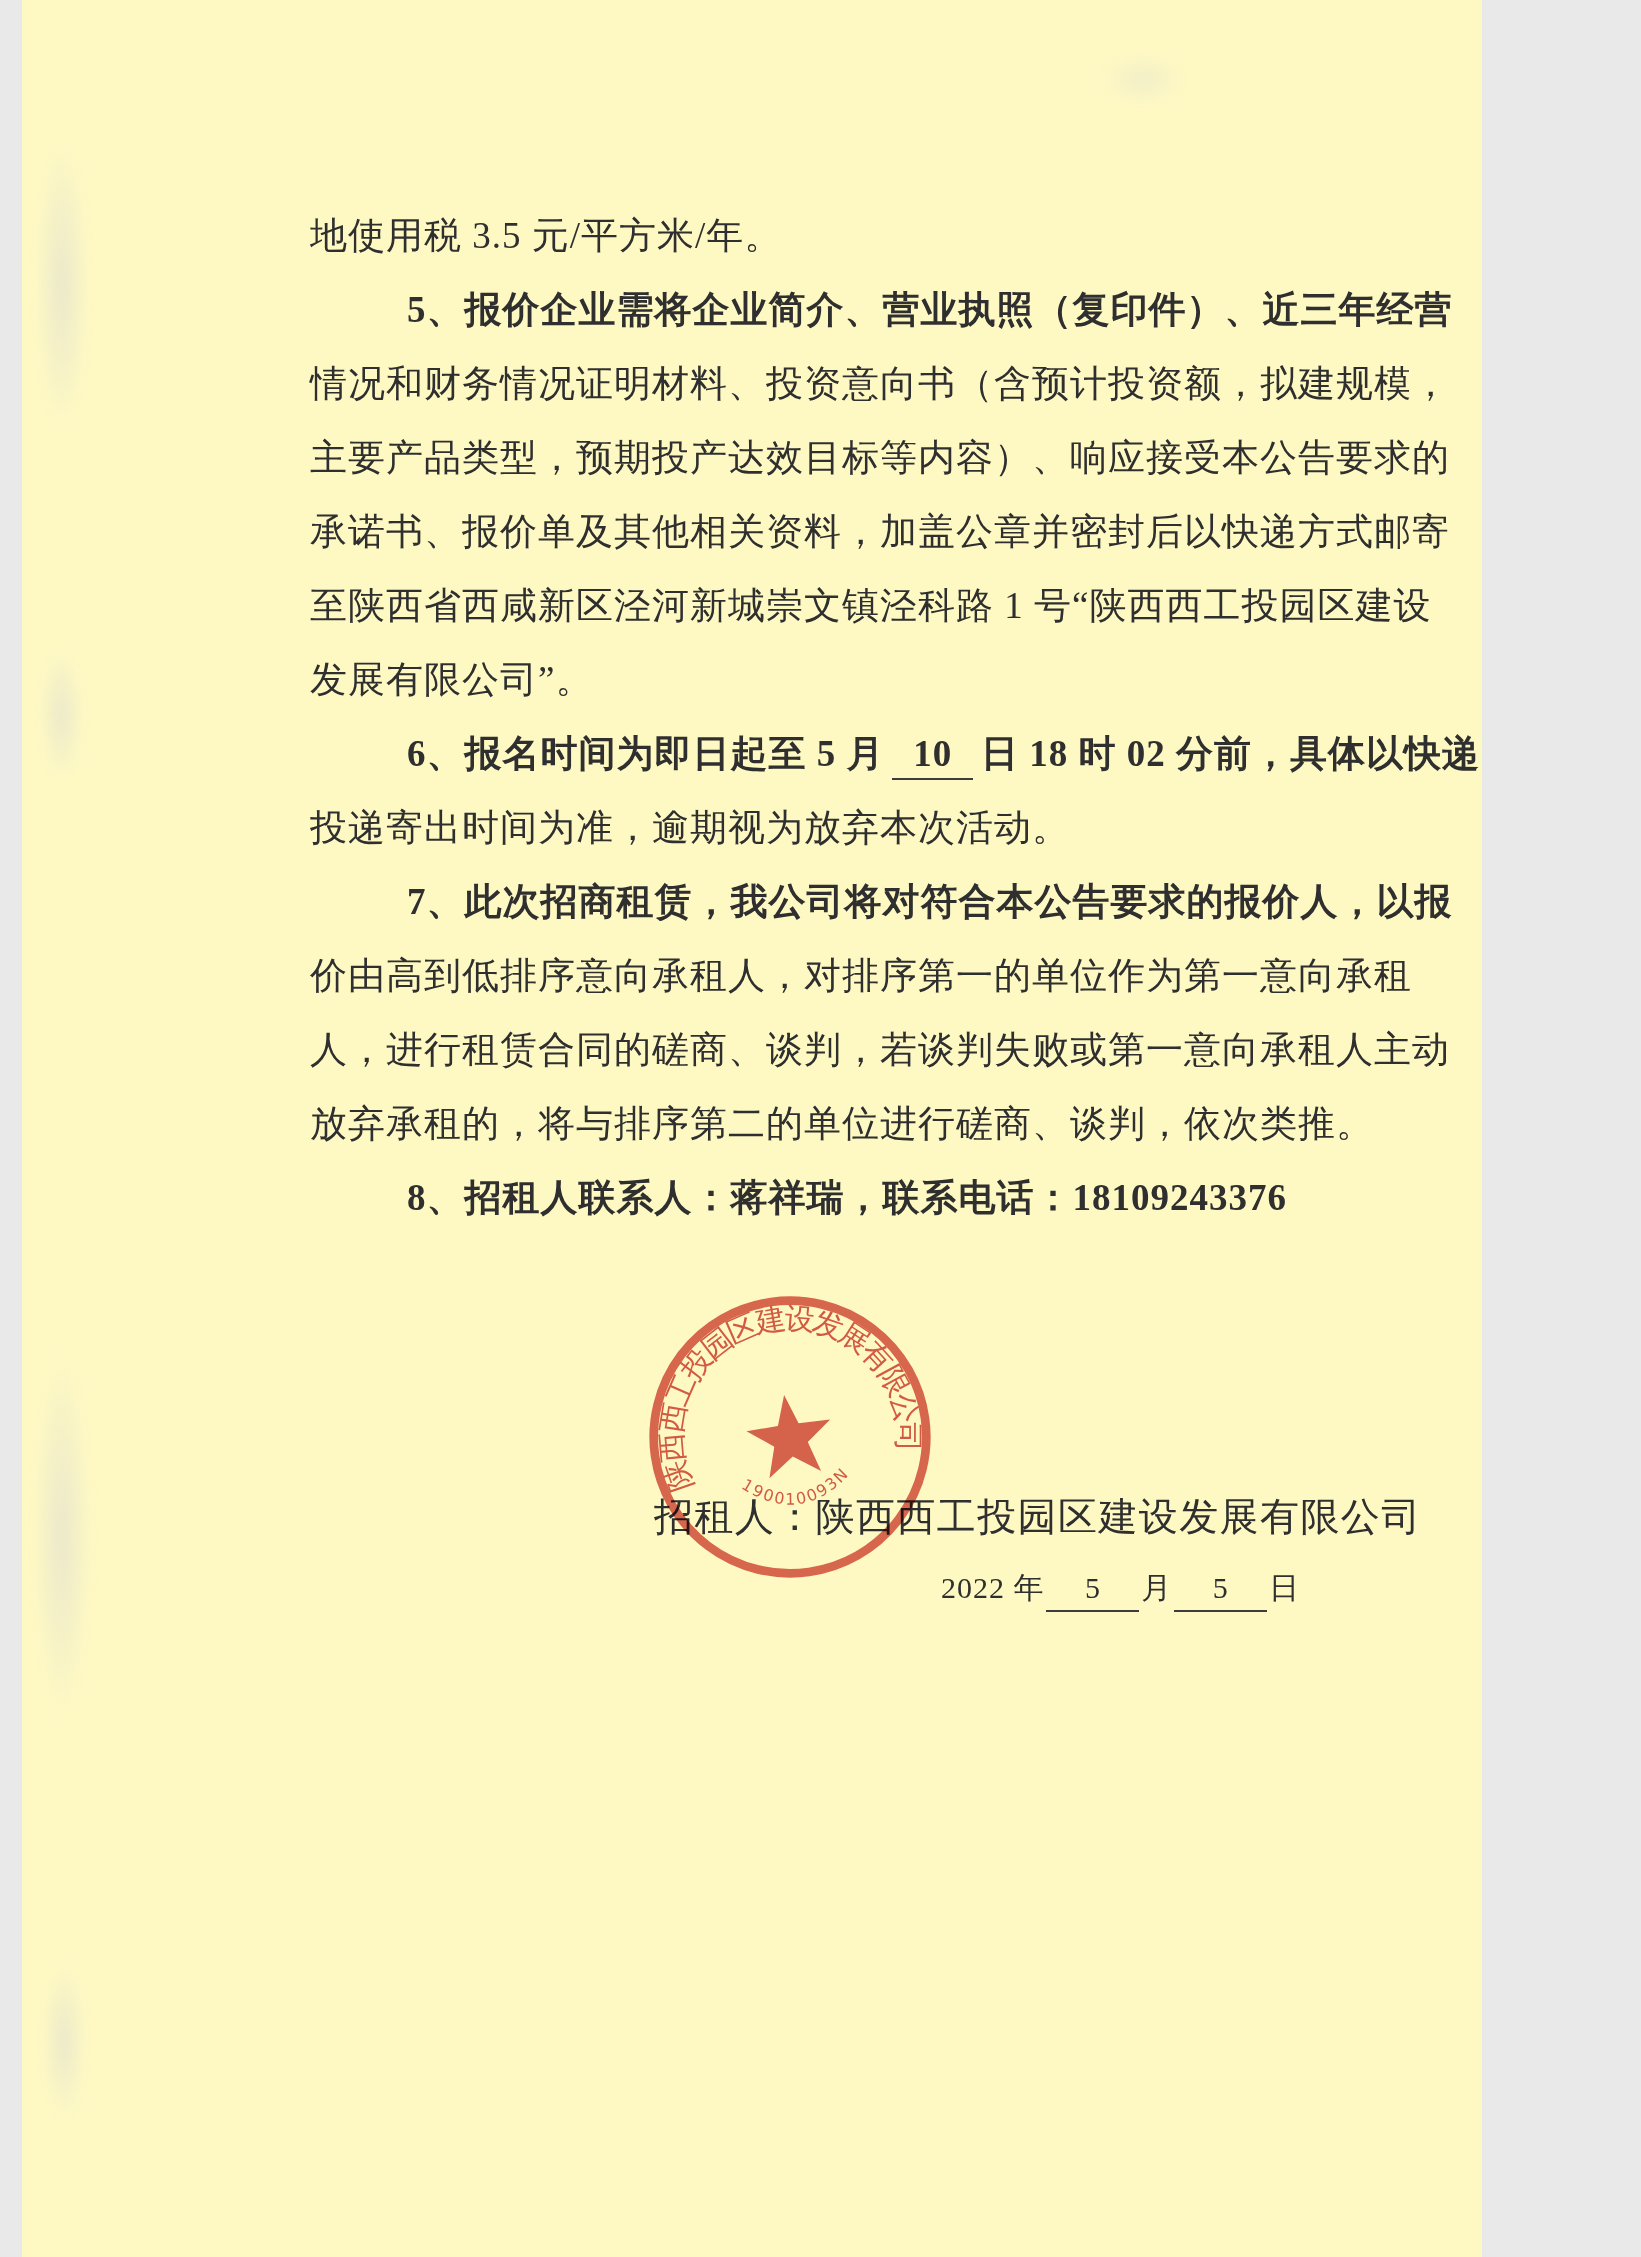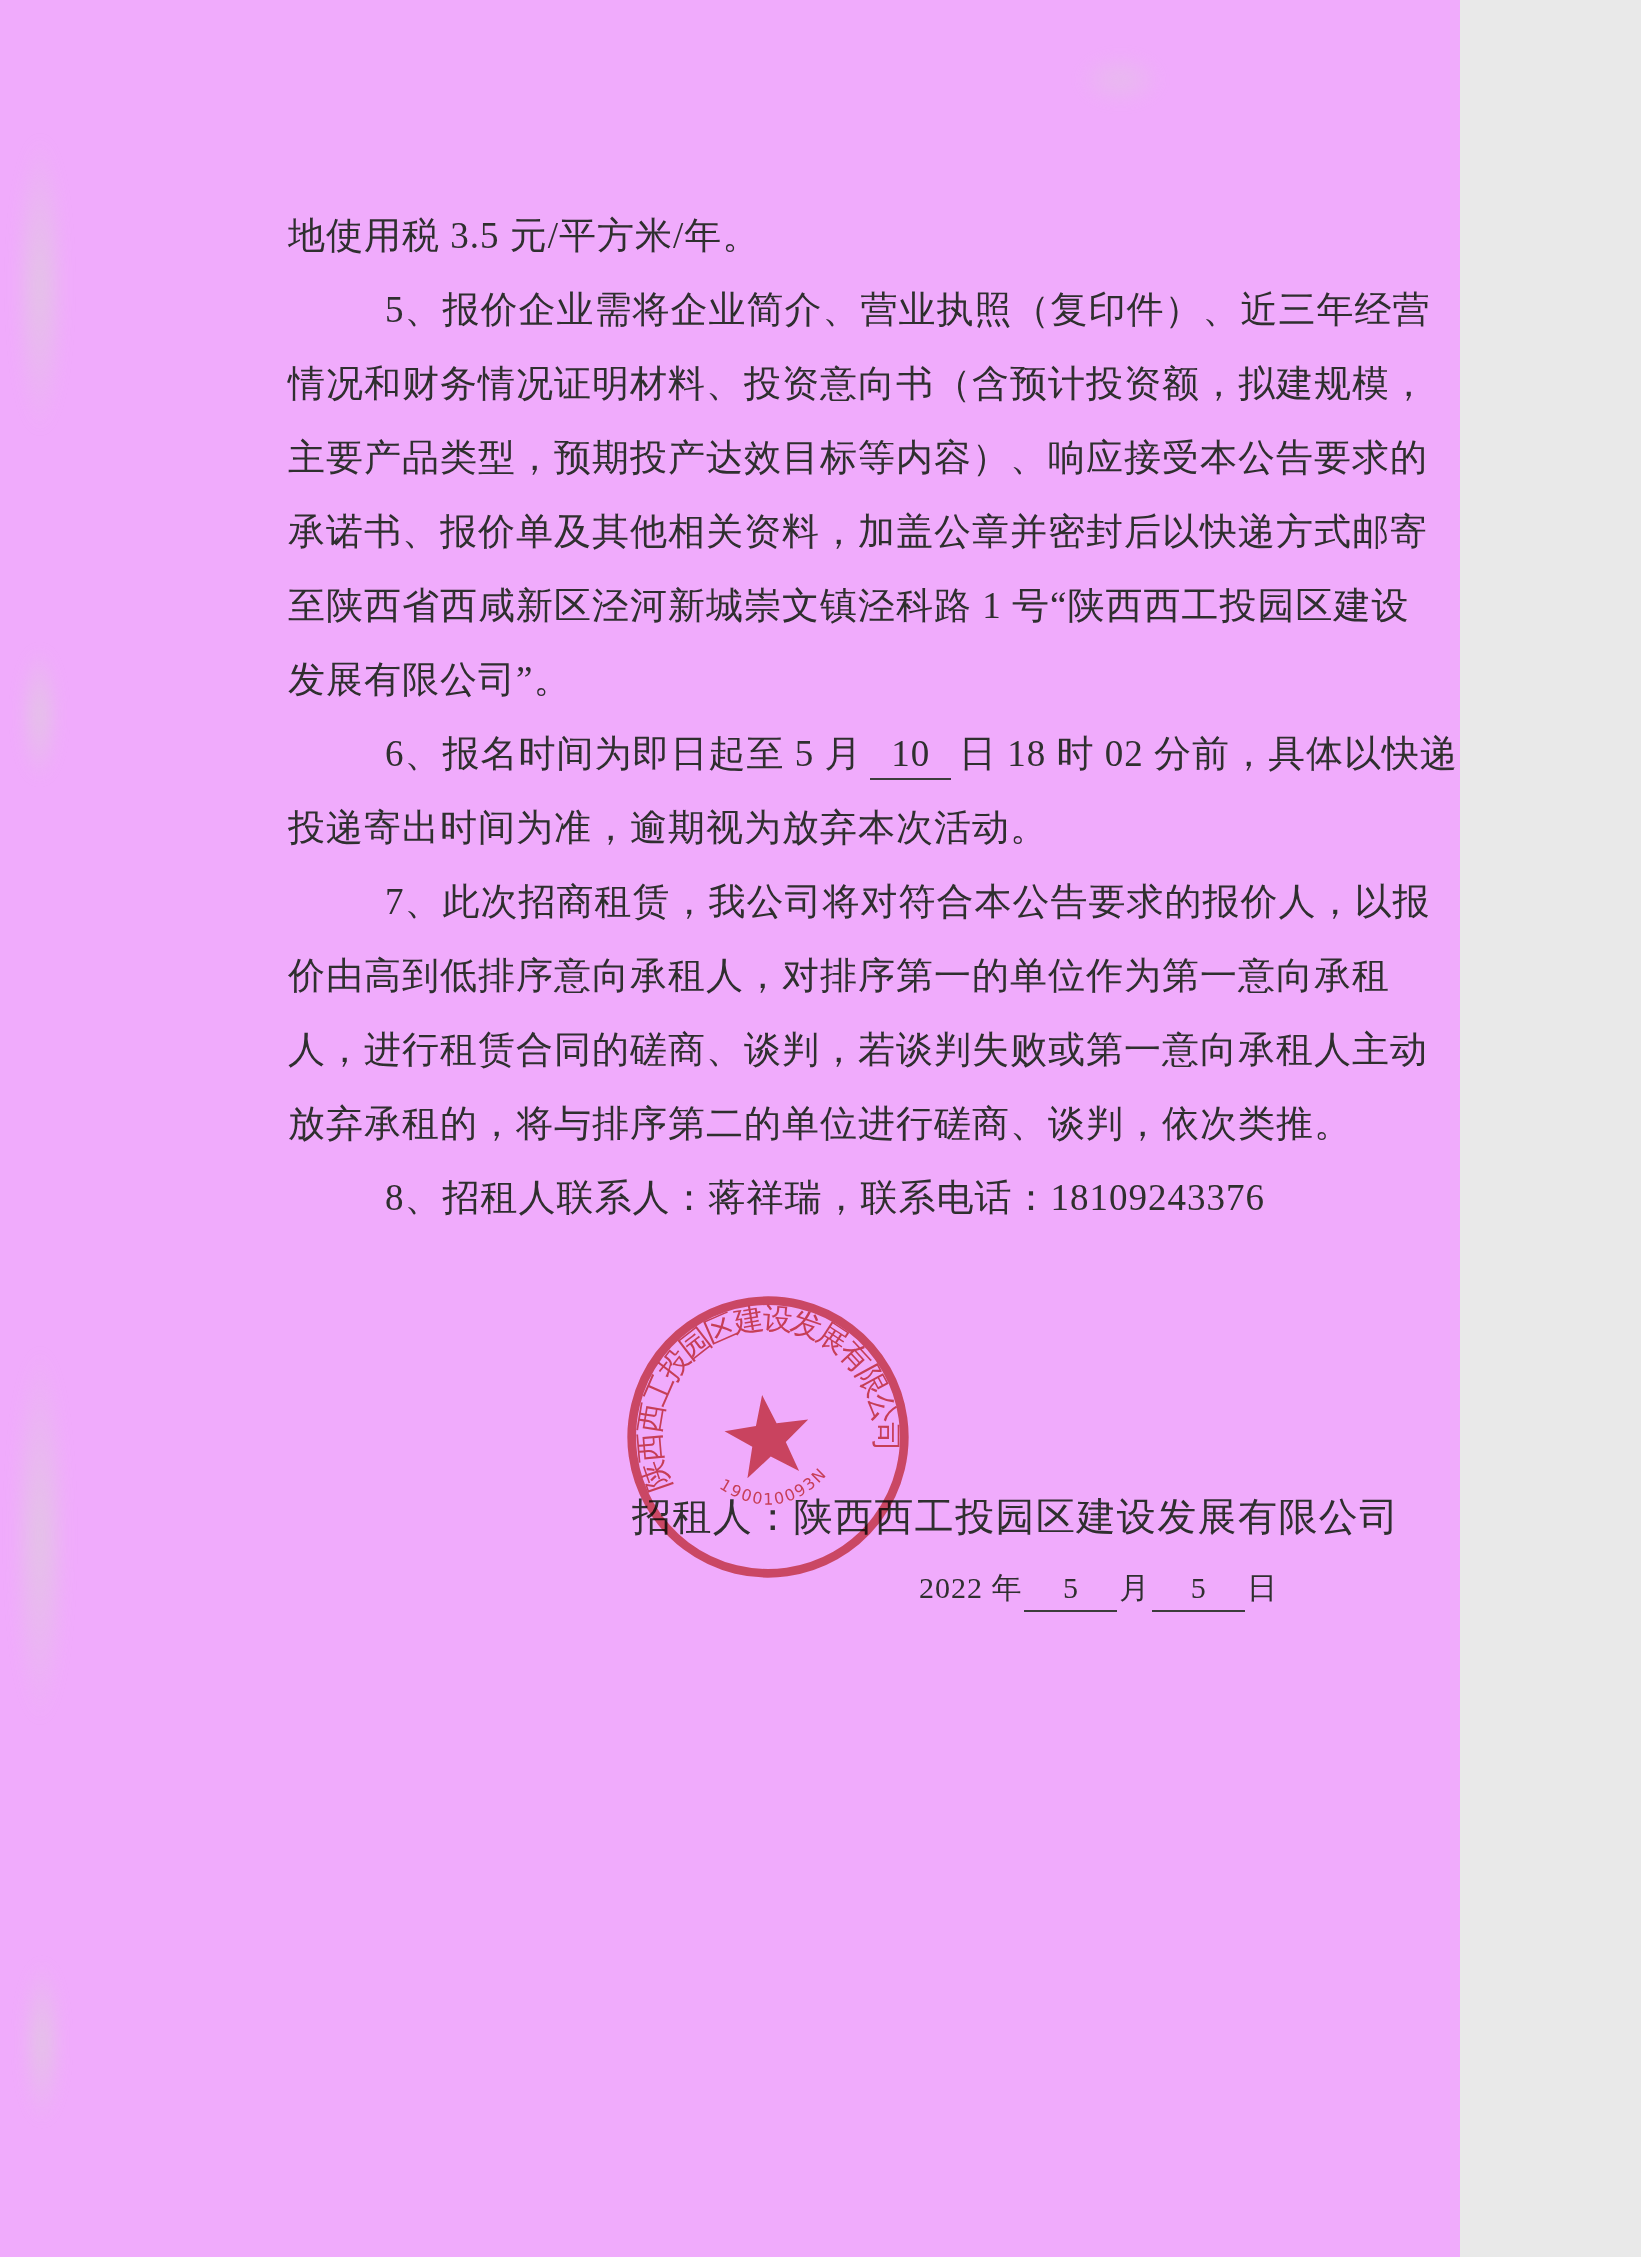--- a/index.html
+++ b/index.html
@@ -1,22 +1,23 @@
 <!DOCTYPE html>
 <html><head>
 <meta charset="utf-8">
 <style>
   html,body{margin:0;padding:0;background:#e9e9e9;}
   .page{
     position:relative;
     width:1460px;height:2257px;
-    background:#f0abfc;
+    background:#fef9c3;
     overflow:hidden;
     font-family:"Liberation Serif","DejaVu Serif",serif;
     color:#2f2f2f;
+    margin-left:22px;
   }
   
   .artifact{
     position:absolute;
     background:radial-gradient(closest-side,#d9d8d4,rgba(217,216,212,0));
     filter:blur(6.8px);
     opacity:.55;
   }
   .a1{left:13.5px;top:135px;width:52px;height:299px;}
   .a2{left:19.3px;top:647px;width:41px;height:135px;}
@@ -28,21 +29,21 @@
     position:absolute;
     left:288px;top:199px;width:1168px;
     font-size:37px;
     letter-spacing:1px;
   }
   .line{
     height:74px;
     line-height:74px;
     white-space:nowrap;
   }
-  .indent{padding-left:97px;}
+  .indent{padding-left:97px;font-weight:bold;}
   .ul{
     display:inline-block;
     line-height:48px;
     padding:0 21px;
     margin:0 7.7px;
     border-bottom:2.9px solid #3c3c3c;
   }
 
   .sig-line{
     position:absolute;

